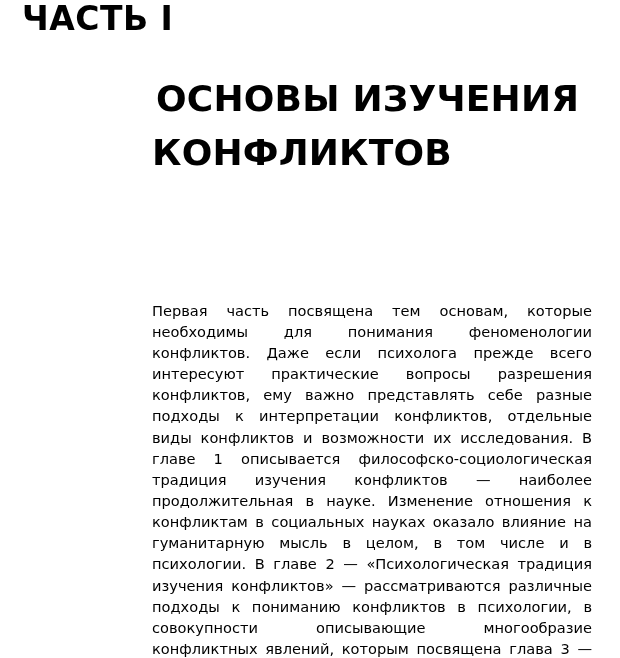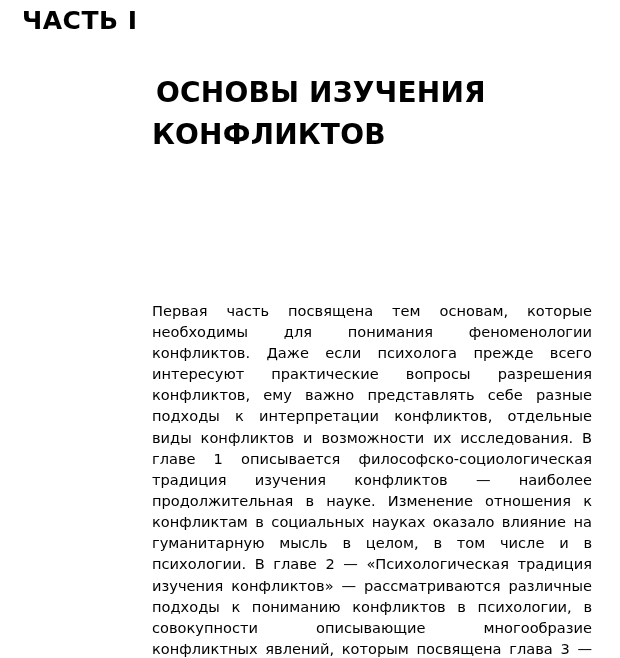--- a/index.html
+++ b/index.html
@@ -16,37 +16,37 @@
   }
   .page {
     position: relative;
     width: 620px;
     height: 658px;
     box-sizing: border-box;
   }
   .part-label {
     position: absolute;
     left: 22px;
-    top: 8px;
+    top: 2px;
     font-family: "DejaVu Sans", sans-serif;
     font-weight: bold;
-    font-size: 25px;
+    font-size: 33px;
     letter-spacing: 0.5px;
     line-height: 1.05;
     color: #000000;
     white-space: nowrap;
   }
   .part-title {
     position: absolute;
     left: 150px;
     top: 72px;
     width: 440px;
     font-family: "DejaVu Sans", sans-serif;
     font-weight: bold;
-    font-size: 28px;
+    font-size: 36px;
     line-height: 1.5;
     letter-spacing: 0.2px;
     color: #000000;
   }
   .part-title .line {
     display: block;
   }
   .title-line-1 { margin-left: 6px; }
   .title-line-2 { margin-left: 2px; }
   .intro {

